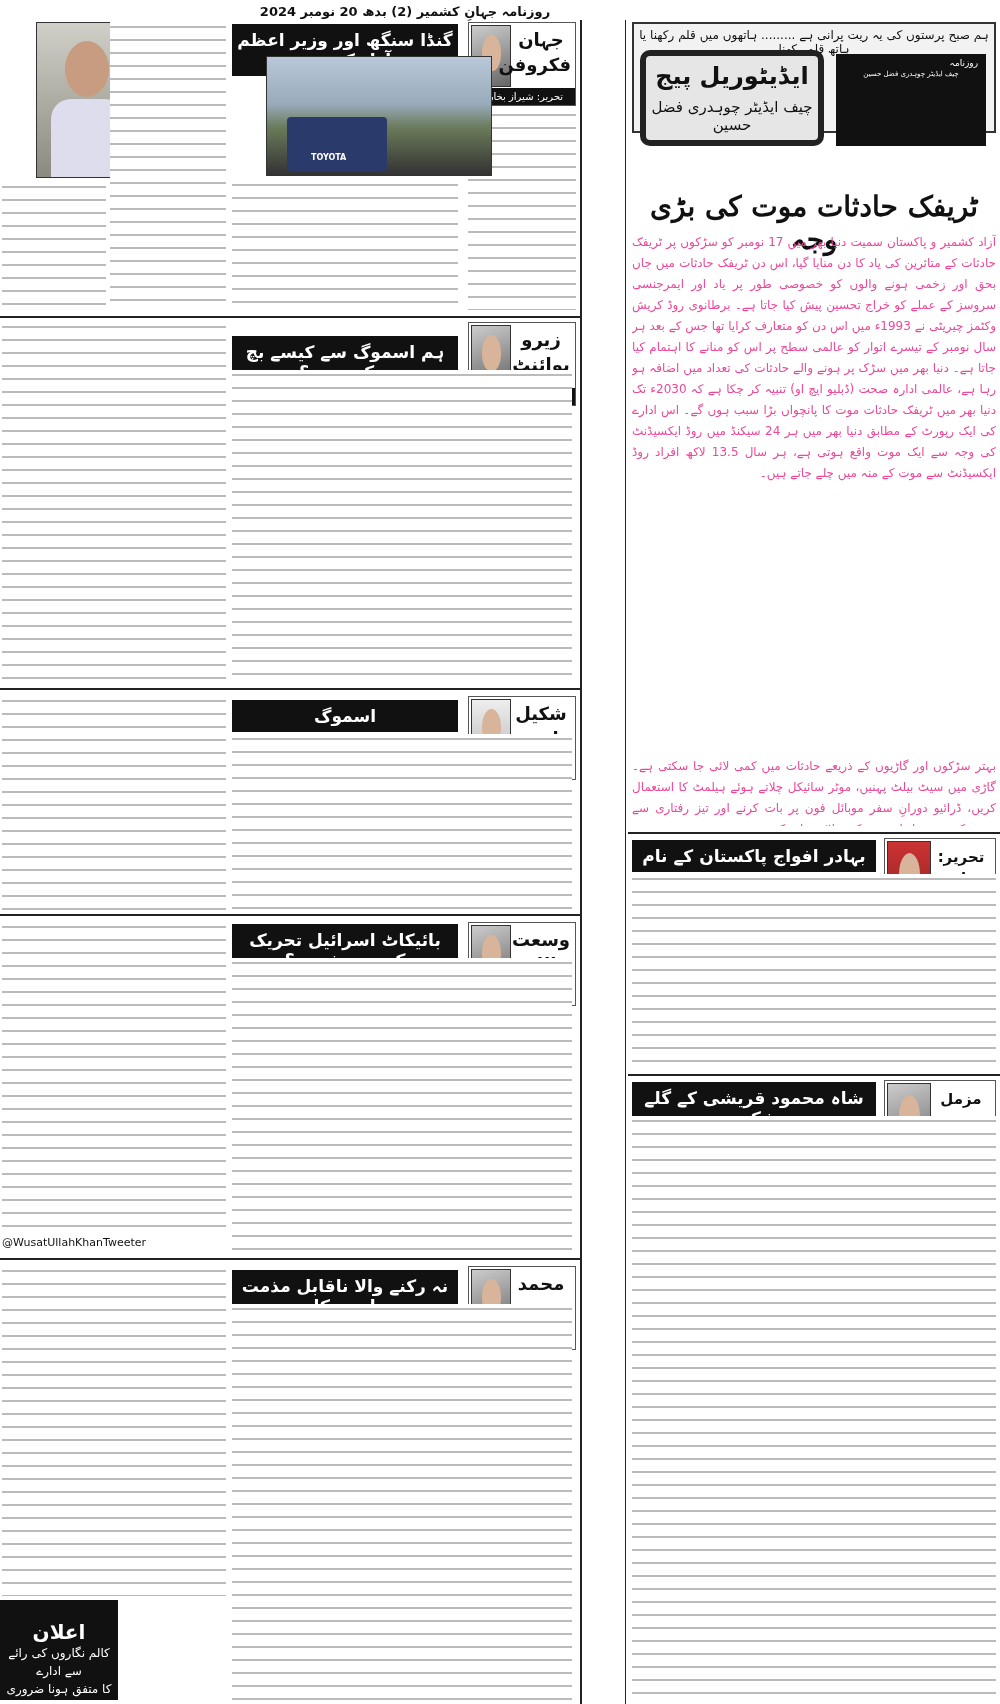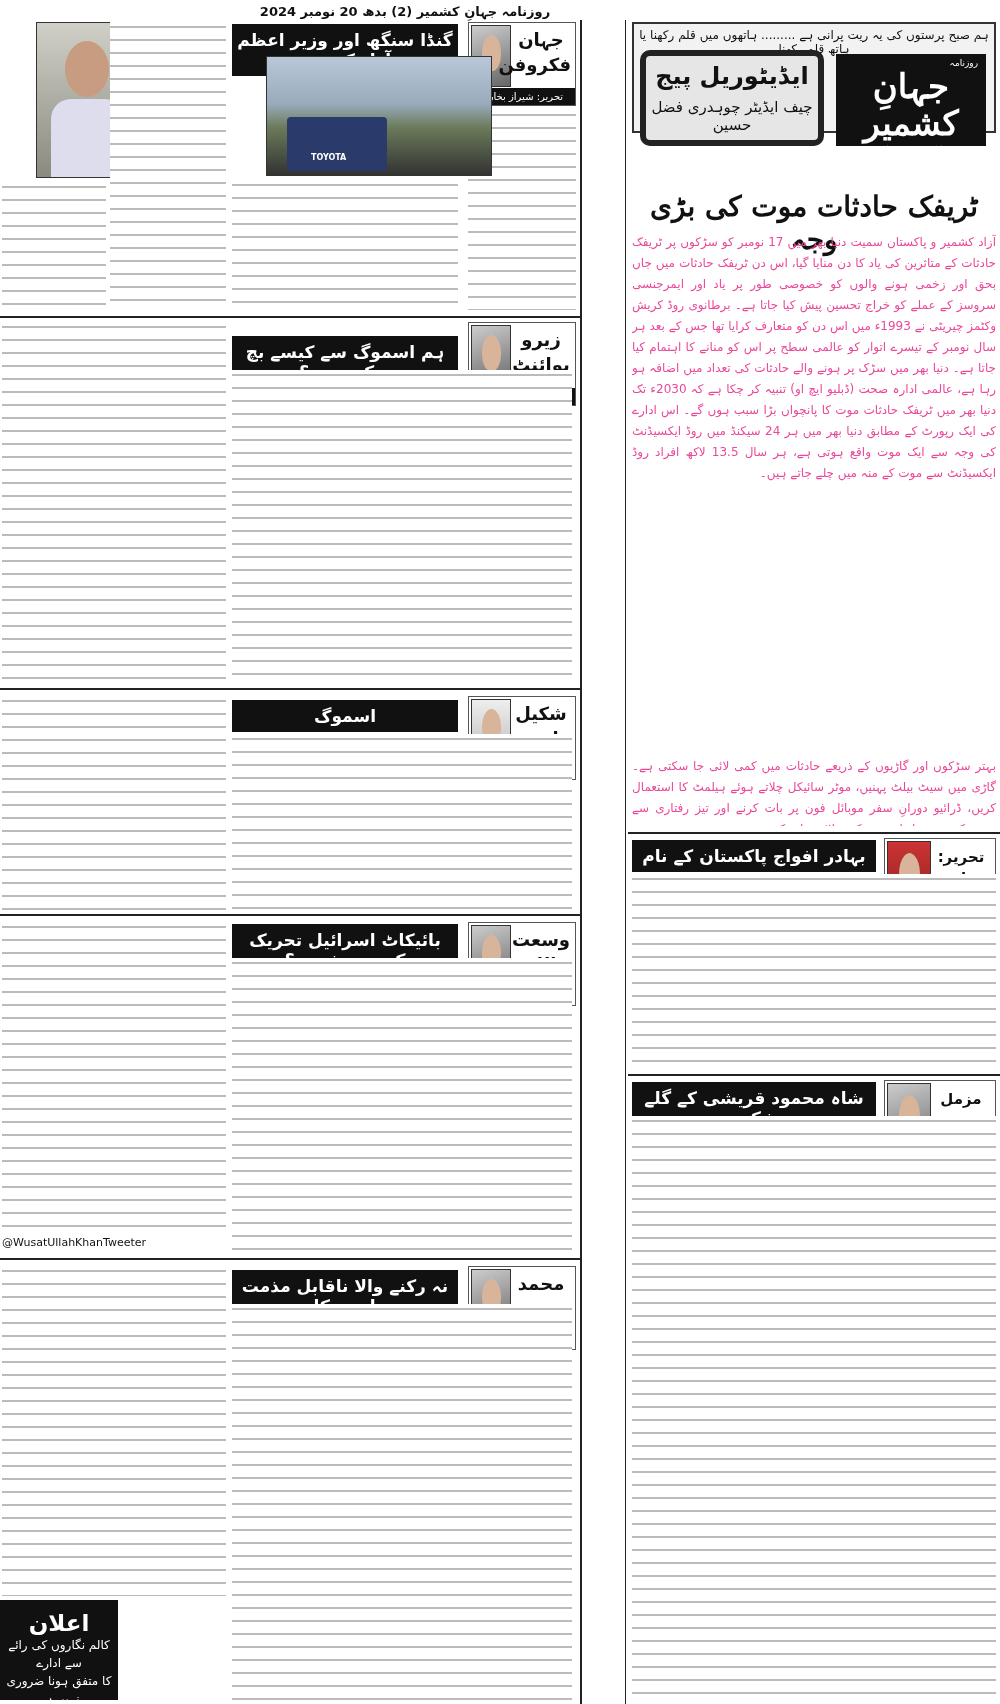--- a/index.html
+++ b/index.html
@@ -24,37 +24,36 @@
   .col-text { font-size: 8px; line-height: 13px; color: #444; text-align: justify; overflow: hidden; }
   .filler { background: repeating-linear-gradient(180deg, #fff 0 4px, #bbb 4px 6px, #fff 6px 13px); }
   .banner { background: #111; color: #fff; text-align: center; font-size: 17px; font-weight: bold; padding: 6px 4px; }
   .byline-box { border: 1px solid #555; background: #fff; }
   .byline-box .name { font-size: 18px; font-weight: bold; text-align: center; line-height: 1.4; }
   .byline-box .author-bar { background: #111; color: #fff; font-size: 10px; text-align: center; padding: 3px; position: absolute; bottom: 0; left: 0; right: 0; }
   .photo { position: absolute; background: linear-gradient(160deg,#ccc,#666); border: 1px solid #333; }
   .photo .face { position: absolute; width: 50%; height: 60%; left: 25%; top: 15%; border-radius: 50% 50% 45% 45%; background: #d8b49a; }
   .big-photo { position: absolute; border: 1px solid #333; overflow: hidden; margin-left: 34px; }
   .ad { top: 1600px; left: 0; width: 118px; height: 100px; background: #111; color: #fff; text-align: center; }
-  .ad .h { font-size: 23px; font-weight: bold; margin-top: 10px; }
+  .ad .h { font-size: 20px; font-weight: bold; margin-top: 20px; }
   .ad .l { font-size: 12px; line-height: 18px; }
 </style>
 </head>
 <body>
 
 <div class="abs dateline">روزنامہ جہانِ کشمیر (2) بدھ 20 نومبر 2024</div>
 
 <div class="abs mast">
   <div class="motto">ہم صبح پرستوں کی یہ ریت پرانی ہے ......... ہاتھوں میں قلم رکھنا یا ہاتھ قلم رکھنا</div>
   <div class="editorial-box">
     <div class="t1">ایڈیٹوریل پیج</div>
     <div class="t2">چیف ایڈیٹر چوہدری فضل حسین</div>
   </div>
   <div class="logo">
     <div class="sm">روزنامہ</div>
-    <div class="big">جہانِ کشمیر</div>
     <div class="foot">چیف ایڈیٹر چوہدری فضل حسین</div>
   </div>
 </div>
 
 <div class="abs main-headline">ٹریفک حادثات موت کی بڑی وجہ</div>
 <div class="abs body-text" style="top:232px; left:632px; width:364px; height:520px; overflow:hidden;">آزاد کشمیر و پاکستان سمیت دنیا بھر میں 17 نومبر کو سڑکوں پر ٹریفک حادثات کے متاثرین کی یاد کا دن منایا گیا، اس دن ٹریفک حادثات میں جاں بحق اور زخمی ہونے والوں کو خصوصی طور پر یاد اور ایمرجنسی سروسز کے عملے کو خراج تحسین پیش کیا جاتا ہے۔ برطانوی روڈ کریش وکٹمز چیریٹی نے 1993ء میں اس دن کو متعارف کرایا تھا جس کے بعد ہر سال نومبر کے تیسرے اتوار کو عالمی سطح پر اس کو منانے کا اہتمام کیا جاتا ہے۔ دنیا بھر میں سڑک پر ہونے والے حادثات کی تعداد میں اضافہ ہو رہا ہے، عالمی ادارہ صحت (ڈبلیو ایچ او) تنبیہ کر چکا ہے کہ 2030ء تک دنیا بھر میں ٹریفک حادثات موت کا پانچواں بڑا سبب ہوں گے۔ اس ادارے کی ایک رپورٹ کے مطابق دنیا بھر میں ہر 24 سیکنڈ میں روڈ ایکسیڈنٹ کی وجہ سے ایک موت واقع ہوتی ہے، ہر سال 13.5 لاکھ افراد روڈ ایکسیڈنٹ سے موت کے منہ میں چلے جاتے ہیں۔</div>
 <div class="abs body-text" style="top:756px; left:632px; width:364px; height:70px; overflow:hidden;">بہتر سڑکوں اور گاڑیوں کے ذریعے حادثات میں کمی لائی جا سکتی ہے۔ گاڑی میں سیٹ بیلٹ پہنیں، موٹر سائیکل چلاتے ہوئے ہیلمٹ کا استعمال کریں، ڈرائیو دورانِ سفر موبائل فون پر بات کرنے اور تیز رفتاری سے پرہیز کریں تو حادثات میں کمی لائی جا سکتی ہے۔</div>
 
 <div class="rule-v" style="top:20px; left:580px; height:1684px;"></div>
 <div class="rule-v" style="top:20px; left:625px; height:1684px; width:1px;"></div>

